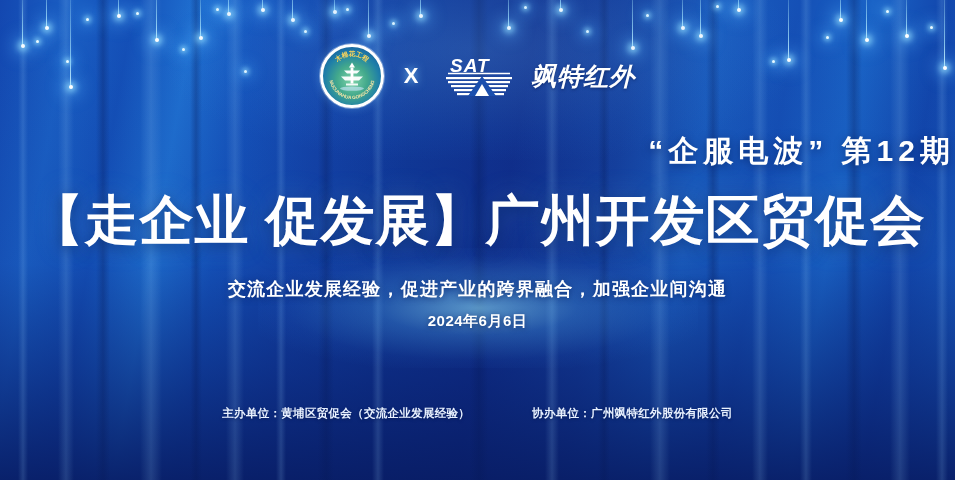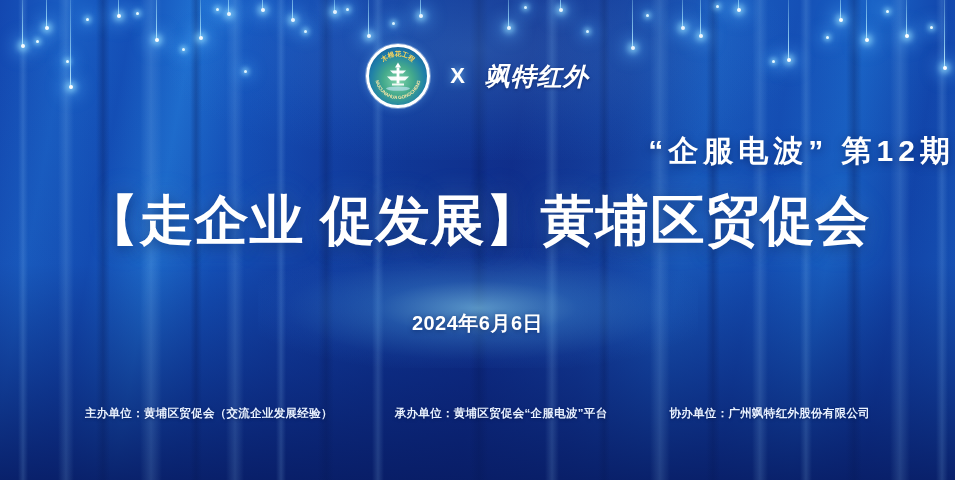--- a/index.html
+++ b/index.html
@@ -181,21 +181,21 @@
     line-height: 1;
     white-space: nowrap;
     text-shadow: 0 1px 6px rgba(0,25,85,0.6);
     z-index: 5;
   }
   .date {
     position: absolute;
     left: 0; right: 0; top: 313px;
     text-align: center;
     color: #ffffff;
-    font-size: 20px;
+    font-size: 15px;
     font-weight: 700;
     letter-spacing: 0.5px;
     line-height: 1;
     white-space: nowrap;
     text-shadow: 0 1px 5px rgba(0,25,85,0.6);
     z-index: 5;
   }
 
   
   .footer {
@@ -313,27 +313,42 @@
           <path d="M15.6 6 L18.4 6 L18.4 22 L15.6 22 Z"></path>
           <path d="M11 22 L23 22 L23 24 L11 24 Z" opacity="0.9"></path>
         </g>
         <ellipse cx="17" cy="27" rx="12" ry="2.2" fill="#cfeaff" opacity="0.6"></ellipse>
       </svg>
     </div>
 
     <div class="x-mark">X</div>
 
     <div class="sat-logo">
+      <div class="sat-mark">
+        <svg viewBox="0 0 86 46" aria-hidden="true">
+          <text x="12" y="19" font-family="'Liberation Sans',sans-serif" font-size="19" font-weight="bold" font-style="italic" fill="#ffffff" letter-spacing="1">SAT</text>
+          <line x1="10" y1="20.5" x2="72" y2="20.5" stroke="#ffffff" stroke-width="1.6"></line>
+          <g fill="#ffffff">
+            <rect x="8" y="24" width="66" height="2.2"></rect>
+            <rect x="10" y="28" width="62" height="2.2"></rect>
+            <rect x="13" y="32" width="57" height="2.2"></rect>
+            <rect x="16" y="36" width="52" height="2.2"></rect>
+            <rect x="19" y="40" width="47" height="2.2"></rect>
+          </g>
+          <path d="M30 43 L44 23 L58 43 Z" fill="#1b4fae"></path>
+          <path d="M37 43 L44 31 L51 43 Z" fill="#ffffff"></path>
+        </svg>
+      </div>
       <div class="sat-cn">飒特红外</div>
     </div>
   </div>
 
   <div class="kicker">“企服电波” 第12期</div>
-  <div class="headline">【走企业 促发展】黄埔区贸促会</div>
+  <div class="headline">【走企业 促发展】广州开发区贸促会</div>
+  <div class="subtitle">交流企业发展经验，促进产业的跨界融合，加强企业间沟通</div>
   <div class="date">2024年6月6日</div>
 
   <div class="footer">
     <div class="footer-item">主办单位：黄埔区贸促会（交流企业发展经验）</div>
-    <div class="footer-item">承办单位：黄埔区贸促会“企服电波”平台</div>
     <div class="footer-item">协办单位：广州飒特红外股份有限公司</div>
   </div>
 
 </div>
 
 </body></html>

